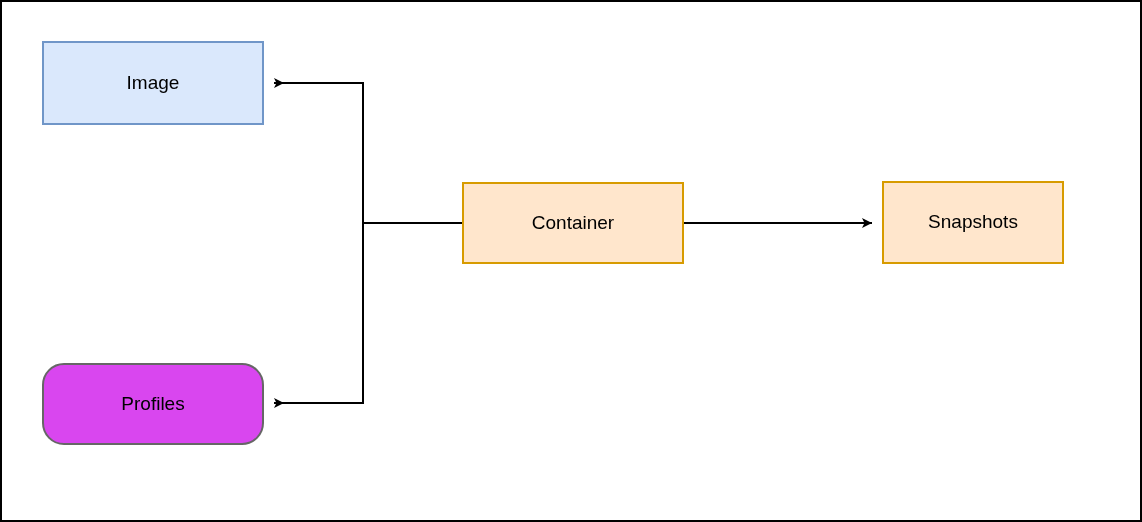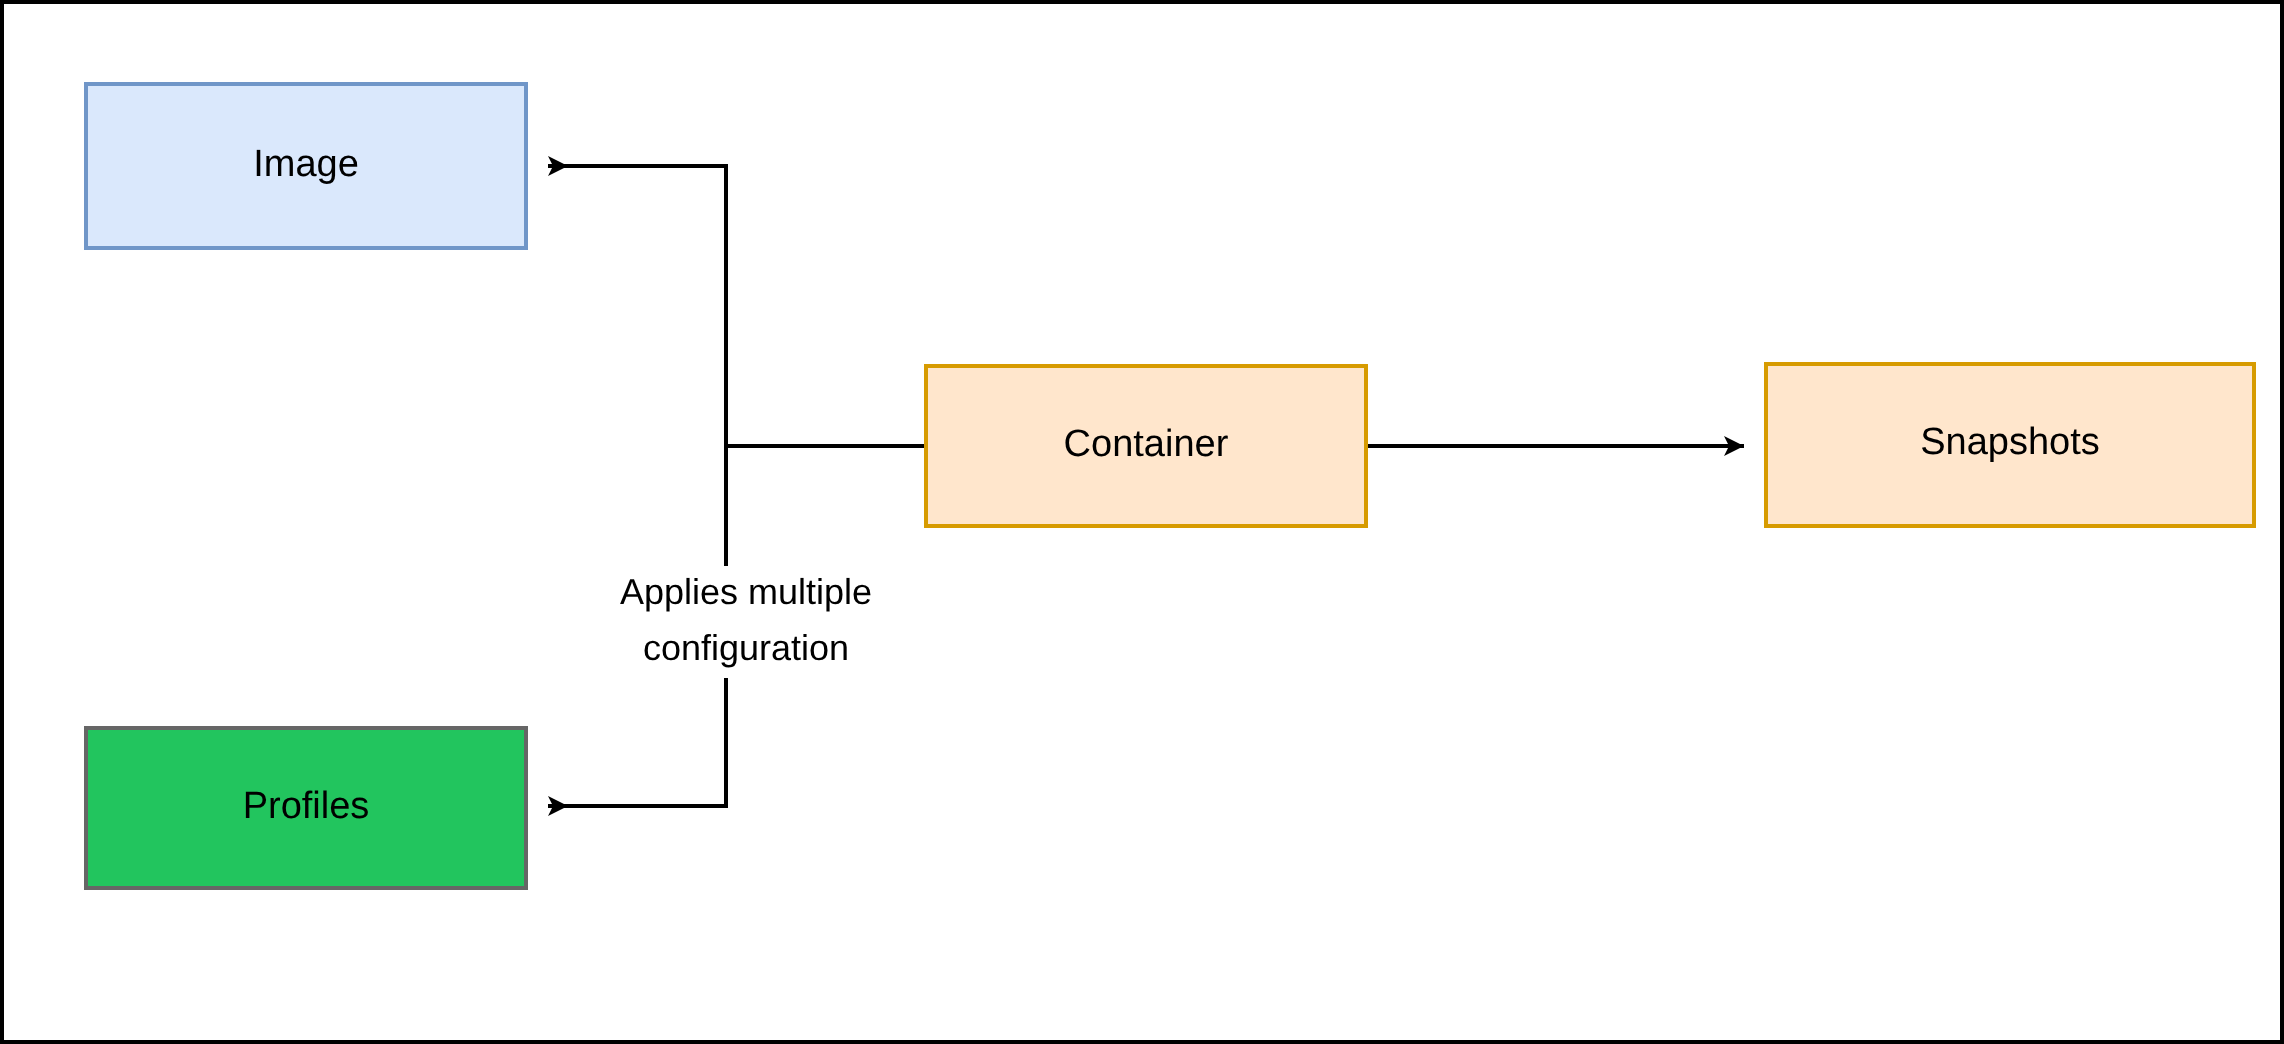--- a/index.html
+++ b/index.html
@@ -48,32 +48,33 @@
     left: 460px;
     top: 180px;
     width: 222px;
     height: 82px;
     background: #ffe6cc;
     border-color: #d79b00;
   }
   .node-snapshots {
     left: 880px;
     top: 179px;
-    width: 246px;
+    width: 182px;
     height: 83px;
     background: #ffe6cc;
     border-color: #d79b00;
   }
   .node-profiles {
     left: 40px;
     top: 361px;
     width: 222px;
     height: 82px;
-    background: #22c55e;
+    background: #d946ef;
     border-color: #666666;
+    border-radius: 22px;
   }
   .edge-label {
     position: absolute;
     font-size: 18px;
     color: #000000;
     line-height: 1.55;
     text-align: center;
     background: #ffffff;
     white-space: pre-line;
     padding: 0 3px;
@@ -137,17 +138,15 @@
 
   <div class="node node-snapshots">
     <span>Snapshots</span>
   </div>
 
   <div class="node node-profiles">
     <span>Profiles</span>
   </div>
 
 
-  <div class="edge-label label-applies">Applies multiple
-configuration</div>
 
 
 </div>
 
 </body></html>

